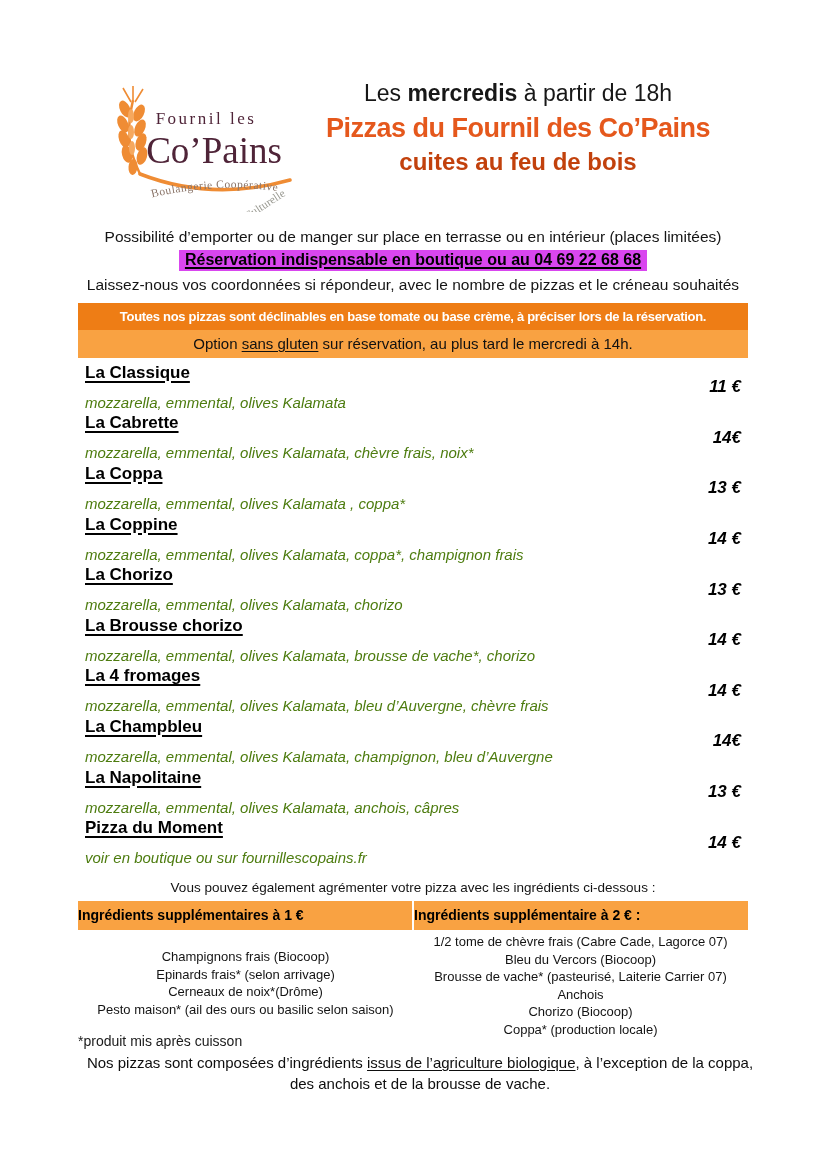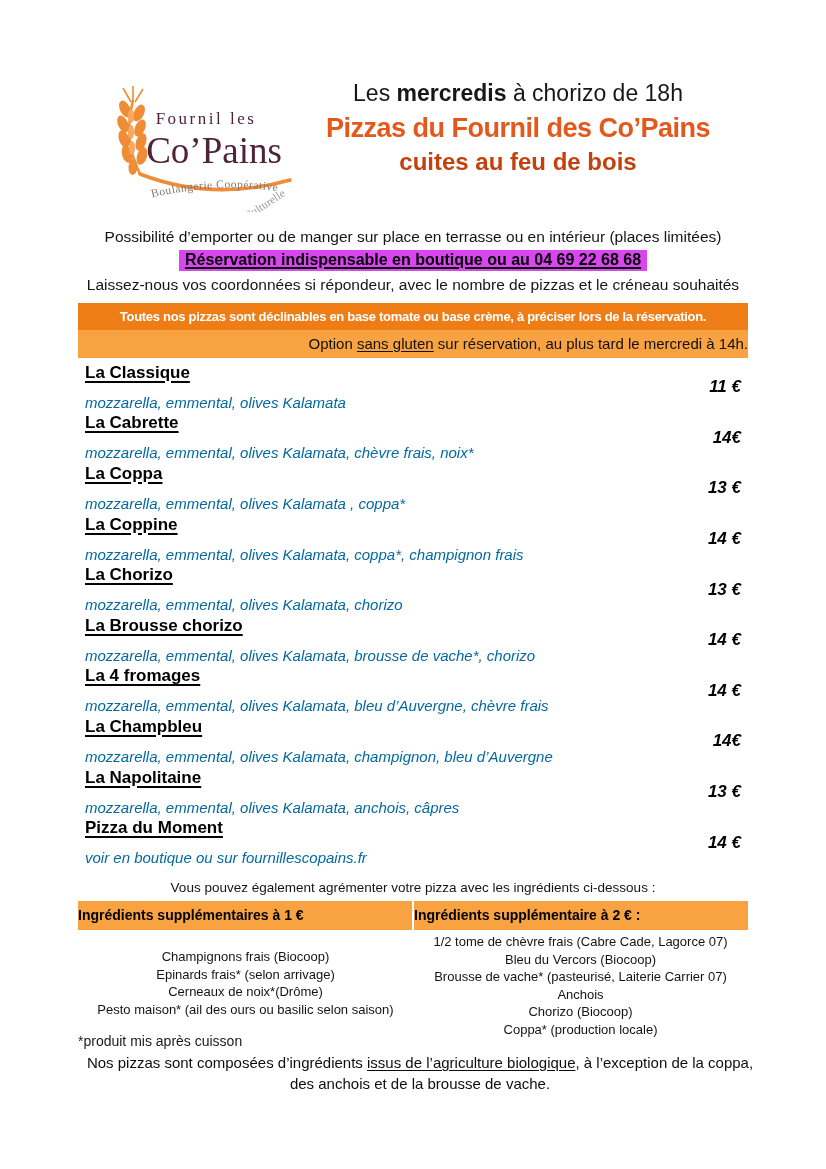--- a/index.html
+++ b/index.html
@@ -29,33 +29,33 @@
     margin:1px 0;
   }
   
   .banner { position:absolute; left:78px; top:303px; width:670px; }
   .banner-row1 {
     background:#EE7D15; color:#fff; font-weight:bold; font-size:13px; letter-spacing:-0.3px;
     text-align:center; height:27px; line-height:27px; white-space:nowrap;
   }
   .banner-row2 {
     background:#F9A242; color:#111; font-size:15px;
-    text-align:right; height:28px; line-height:28px;
+    text-align:center; height:28px; line-height:28px;
   }
   .u { text-decoration:underline; text-underline-offset:2px; }
   
   .menu { position:absolute; left:85px; top:362px; width:656px; }
   .menu-item { height:50.6px; display:flex; justify-content:space-between; align-items:center; }
   .mi-left { flex:1 1 auto; }
   .mi-name {
     font-size:17px; font-weight:bold; color:#000; line-height:22px;
     text-decoration:underline; text-decoration-thickness:1.8px; text-underline-offset:3px;
     display:inline-block;
   }
-  .mi-desc { font-size:15px; font-style:italic; color:#0369a1; line-height:21px; margin-top:8px; }
+  .mi-desc { font-size:15px; font-style:italic; color:#4d7c0f; line-height:21px; margin-top:8px; }
   .mi-price { flex:0 0 62px; text-align:right; font-size:17px; font-weight:bold; font-style:italic; color:#000; }
   
   .extras { position:absolute; left:78px; top:880px; width:670px; }
   .extras-intro { text-align:center; font-size:13.5px; color:#141414; margin-bottom:6px; }
   .extras-header { display:flex; height:29px; }
   .extras-header .cell {
     background:#F9A242; color:#000; font-weight:bold; font-size:14px;
     width:334px; text-align:left; line-height:29px;
   }
   .extras-header .gap { width:2px; background:#fff; }
@@ -104,21 +104,21 @@
         <path id="arcp" d="M56,112 Q125,95 196,107" fill="none"></path>
       </defs>
     <text font-family="Liberation Serif, serif" font-size="11.5" fill="#8A7468" letter-spacing="0.5">
       <textPath href="#arcp" startOffset="2">Boulangerie Coopérative</textPath>
     </text>
     <text x="138" y="134" transform="rotate(-33 152 128)" font-family="Liberation Serif, serif" font-size="11.5" fill="#9B9B93">&amp; Culturelle</text>
   </svg>
 </div>
 
 <div class="header-right">
-  <div class="hline1"><span>Les </span><b>mercredis</b><span> à chorizo de 18h</span></div>
+  <div class="hline1"><span>Les </span><b>mercredis</b><span> à partir de 18h</span></div>
   <div class="htitle" style="color:#E5581C">Pizzas du Fournil des Co’Pains</div>
   <div class="hsub">cuites au feu de bois</div>
 </div>
 
 <div class="info">
   <div class="info-line">Possibilité  d’emporter ou de manger sur place en terrasse ou en intérieur (places limitées)</div>
   <div><span class="reservation">Réservation indispensable en boutique  ou au 04 69 22 68 68</span></div>
   <div class="info-line">Laissez-nous vos coordonnées si répondeur, avec le nombre de pizzas et le créneau souhaités</div>
 </div>
 

